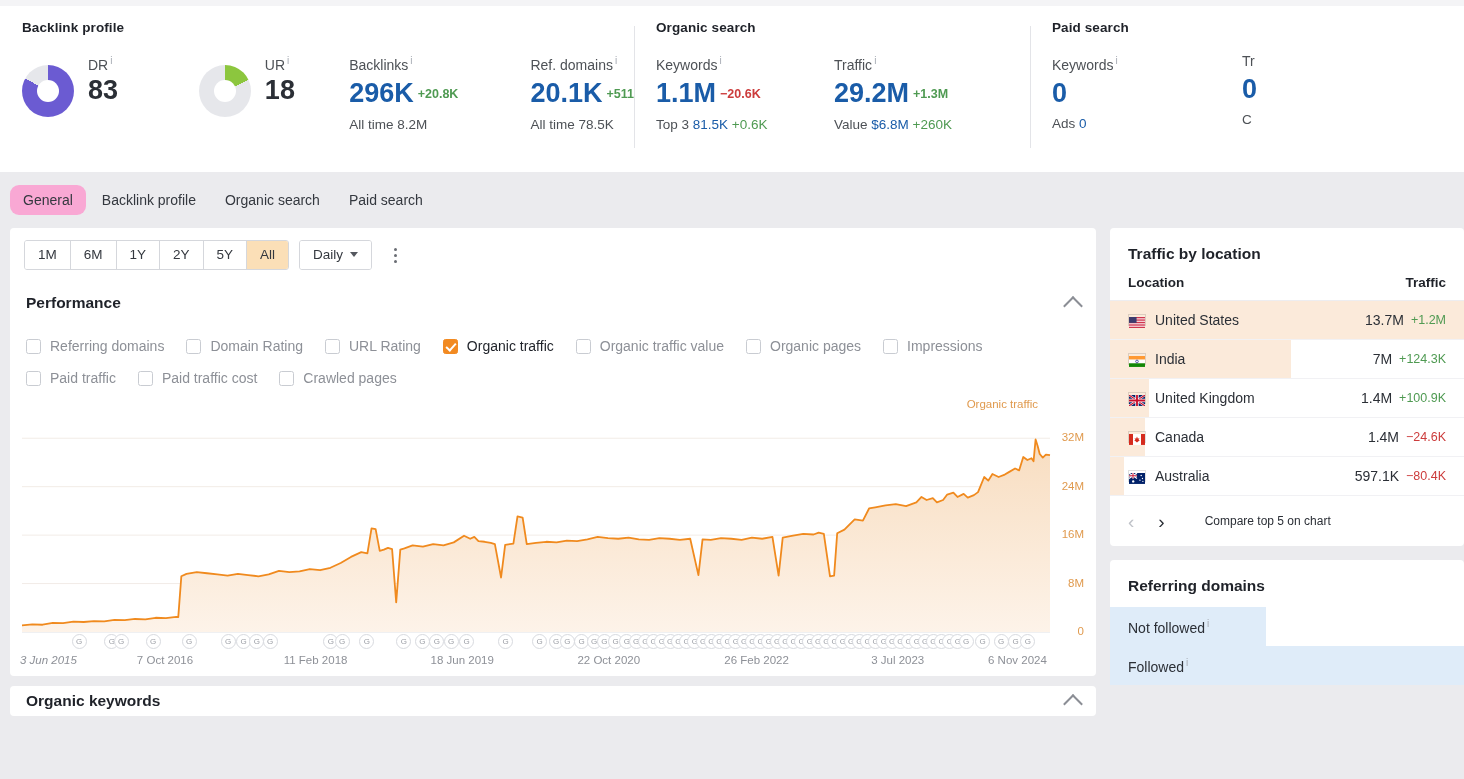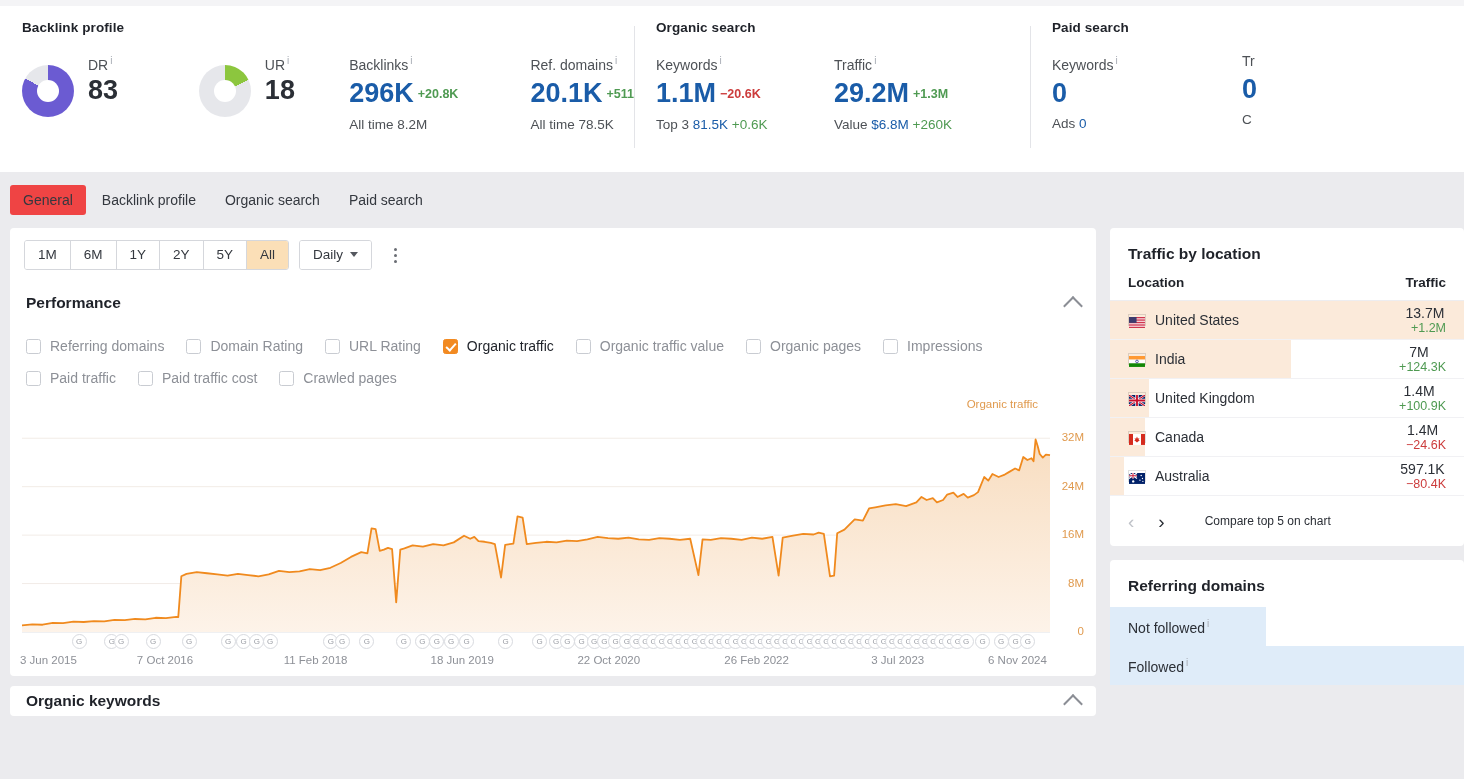--- a/index.html
+++ b/index.html
@@ -70,21 +70,21 @@
 
   
   .tabbar {
     height: 56px; background: #ebebee;
     display: flex; align-items: center; padding-left: 10px;
   }
   .tab {
     font-size: 14px; color: #34383f; padding: 7px 13px;
     border-radius: 3px; margin-right: 3px; cursor: pointer; line-height: 16px;
   }
-  .tab.active { background: #ef4444; }
+  .tab.active { background: #f9a8d4; border-radius: 9px; }
 
   
   .body-wrap { display: flex; background: #ebebee; height: 551px; }
   .left-col { width: 1086px; margin-left: 10px; }
   .right-col { width: 354px; margin-left: 14px; }
 
   .card { background: #fff; border-radius: 4px; }
 
   
   .toolbar {
@@ -180,21 +180,21 @@
   .loc-bar {
     position: absolute; left: 0; top: 0; bottom: 0;
     background: #fbeada; z-index: 0;
   }
   .loc-name, .loc-traffic {
     position: relative; z-index: 1; font-size: 14px; color: #2b2f36;
     display: flex; align-items: center;
   }
   .loc-name { flex: 1; }
   .flag { width: 18px; height: 12px; margin-right: 9px; flex: none; border: .5px solid rgba(0,0,0,.12); }
-  .loc-traffic { justify-content: flex-end; white-space: nowrap; flex-direction: column; }
+  .loc-traffic { justify-content: flex-end; white-space: nowrap; }
   .loc-delta { font-size: 12.5px; margin-left: 7px; }
 
   .pager { display: flex; align-items: center; height: 50px; padding: 0 18px; }
   .arrow { font-size: 19px; padding: 0 12px 0 0; cursor: pointer; line-height: 1; }
   .arrow.prev { color: #bfc2c8; }
   .arrow.next { color: #2b2f36; padding-left: 12px; }
   .pager-label { font-size: 12px; color: #2b2f36; margin-left: 28px; }
 
   .rd-row {
     position: relative; height: 39px; display: flex; align-items: center;
@@ -384,21 +384,21 @@
             <path d="M12.00,229.34 L22.28,228.43 L32.56,228.73 L42.84,226.92 L53.12,227.22 L63.40,225.71 L73.68,226.01 L83.96,225.10 L94.24,225.40 L104.52,223.89 L114.80,224.19 L125.08,222.98 L135.36,223.28 L145.64,221.77 L155.92,222.07 L166.20,220.86 L168.26,221.16 L171.34,180.29 L176.48,177.87 L186.76,176.05 L197.04,177.26 L207.32,178.47 L217.60,179.68 L227.88,177.87 L238.16,179.08 L248.44,180.29 L258.72,178.47 L269.00,174.84 L279.28,176.05 L289.56,175.44 L299.84,173.02 L310.12,174.23 L320.40,171.81 L330.68,166.97 L340.96,160.91 L351.24,156.07 L357.41,157.28 L361.52,132.45 L365.63,133.06 L369.74,154.86 L373.86,153.64 L377.97,151.83 L382.08,153.04 L386.19,206.33 L390.30,153.64 L394.42,152.43 L402.64,149.41 L412.92,150.62 L423.20,148.19 L433.48,149.41 L443.76,146.38 L454.04,139.72 L460.21,142.74 L464.32,140.93 L468.43,145.17 L474.60,145.77 L480.77,146.98 L484.88,148.19 L491.05,181.50 L495.16,148.80 L503.38,147.59 L507.50,120.34 L512.64,121.55 L516.75,148.19 L526.00,146.98 L536.28,145.77 L546.56,146.38 L556.84,144.56 L567.12,145.17 L577.40,143.35 L587.68,140.93 L597.96,142.14 L608.24,142.74 L618.52,141.53 L628.80,143.35 L639.08,143.96 L649.36,142.14 L659.64,142.74 L669.92,143.96 L680.20,142.74 L688.42,179.08 L692.54,143.35 L700.76,143.96 L711.04,142.14 L721.32,142.74 L731.60,143.96 L741.88,141.53 L752.16,142.74 L762.44,140.93 L768.61,179.68 L772.72,141.53 L783.00,139.72 L793.28,137.90 L803.56,138.51 L808.70,136.69 L813.84,137.90 L820.01,180.29 L824.12,179.68 L827.20,137.29 L834.40,133.66 L844.68,123.37 L852.90,124.58 L859.07,112.47 L865.24,111.26 L875.52,109.44 L885.80,108.23 L896.08,110.04 L906.36,106.41 L911.50,100.96 L916.64,103.99 L922.81,102.17 L926.92,106.41 L933.09,103.99 L937.20,98.54 L943.37,96.72 L947.48,100.96 L953.65,97.93 L957.76,101.57 L963.93,99.14 L968.04,96.12 L974.21,80.98 L978.32,84.61 L982.43,77.95 L988.60,80.98 L994.77,78.56 L998.88,76.13 L1005.05,72.50 L1009.16,74.32 L1013.27,60.99 L1017.38,64.02 L1021.50,62.21 L1023.55,65.23 L1025.61,43.43 L1027.66,50.09 L1029.72,57.97 L1032.80,61.60 L1035.89,58.57 L1040.00,59.18 " fill="none" stroke="#f08a1e" stroke-width="1.8" stroke-linejoin="round"></path>
           </svg>
         <div id="y-labels">
             <div class="ylab" style="top: 229px;">0</div>
             <div class="ylab" style="top: 180.556px;">8M</div>
             <div class="ylab" style="top: 132.111px;">16M</div>
             <div class="ylab" style="top: 83.6667px;">24M</div>
             <div class="ylab" style="top: 35.2222px;">32M</div>
           </div>
         <div id="x-labels">
-            <div class="xlab" style="left: 10px; top: 258px;">3 Jun 2015</div>
+            <div class="xlab" style="left: 10px; top: 258px; font-style: italic;">3 Jun 2015</div>
             <div class="xlab" style="left: 126.857px; top: 258px;">7 Oct 2016</div>
             <div class="xlab" style="left: 273.714px; top: 258px;">11 Feb 2018</div>
             <div class="xlab" style="left: 420.571px; top: 258px;">18 Jun 2019</div>
             <div class="xlab" style="left: 567.429px; top: 258px;">22 Oct 2020</div>
             <div class="xlab" style="left: 714.286px; top: 258px;">26 Feb 2022</div>
             <div class="xlab" style="left: 861.143px; top: 258px;">3 Jul 2023</div>
             <div class="xlab" style="left: 978px; top: 258px;">6 Nov 2024</div>
           </div>
         <div id="g-marks">
             <div class="gmark" style="left: 61.54px; top: 238px;">G</div>

